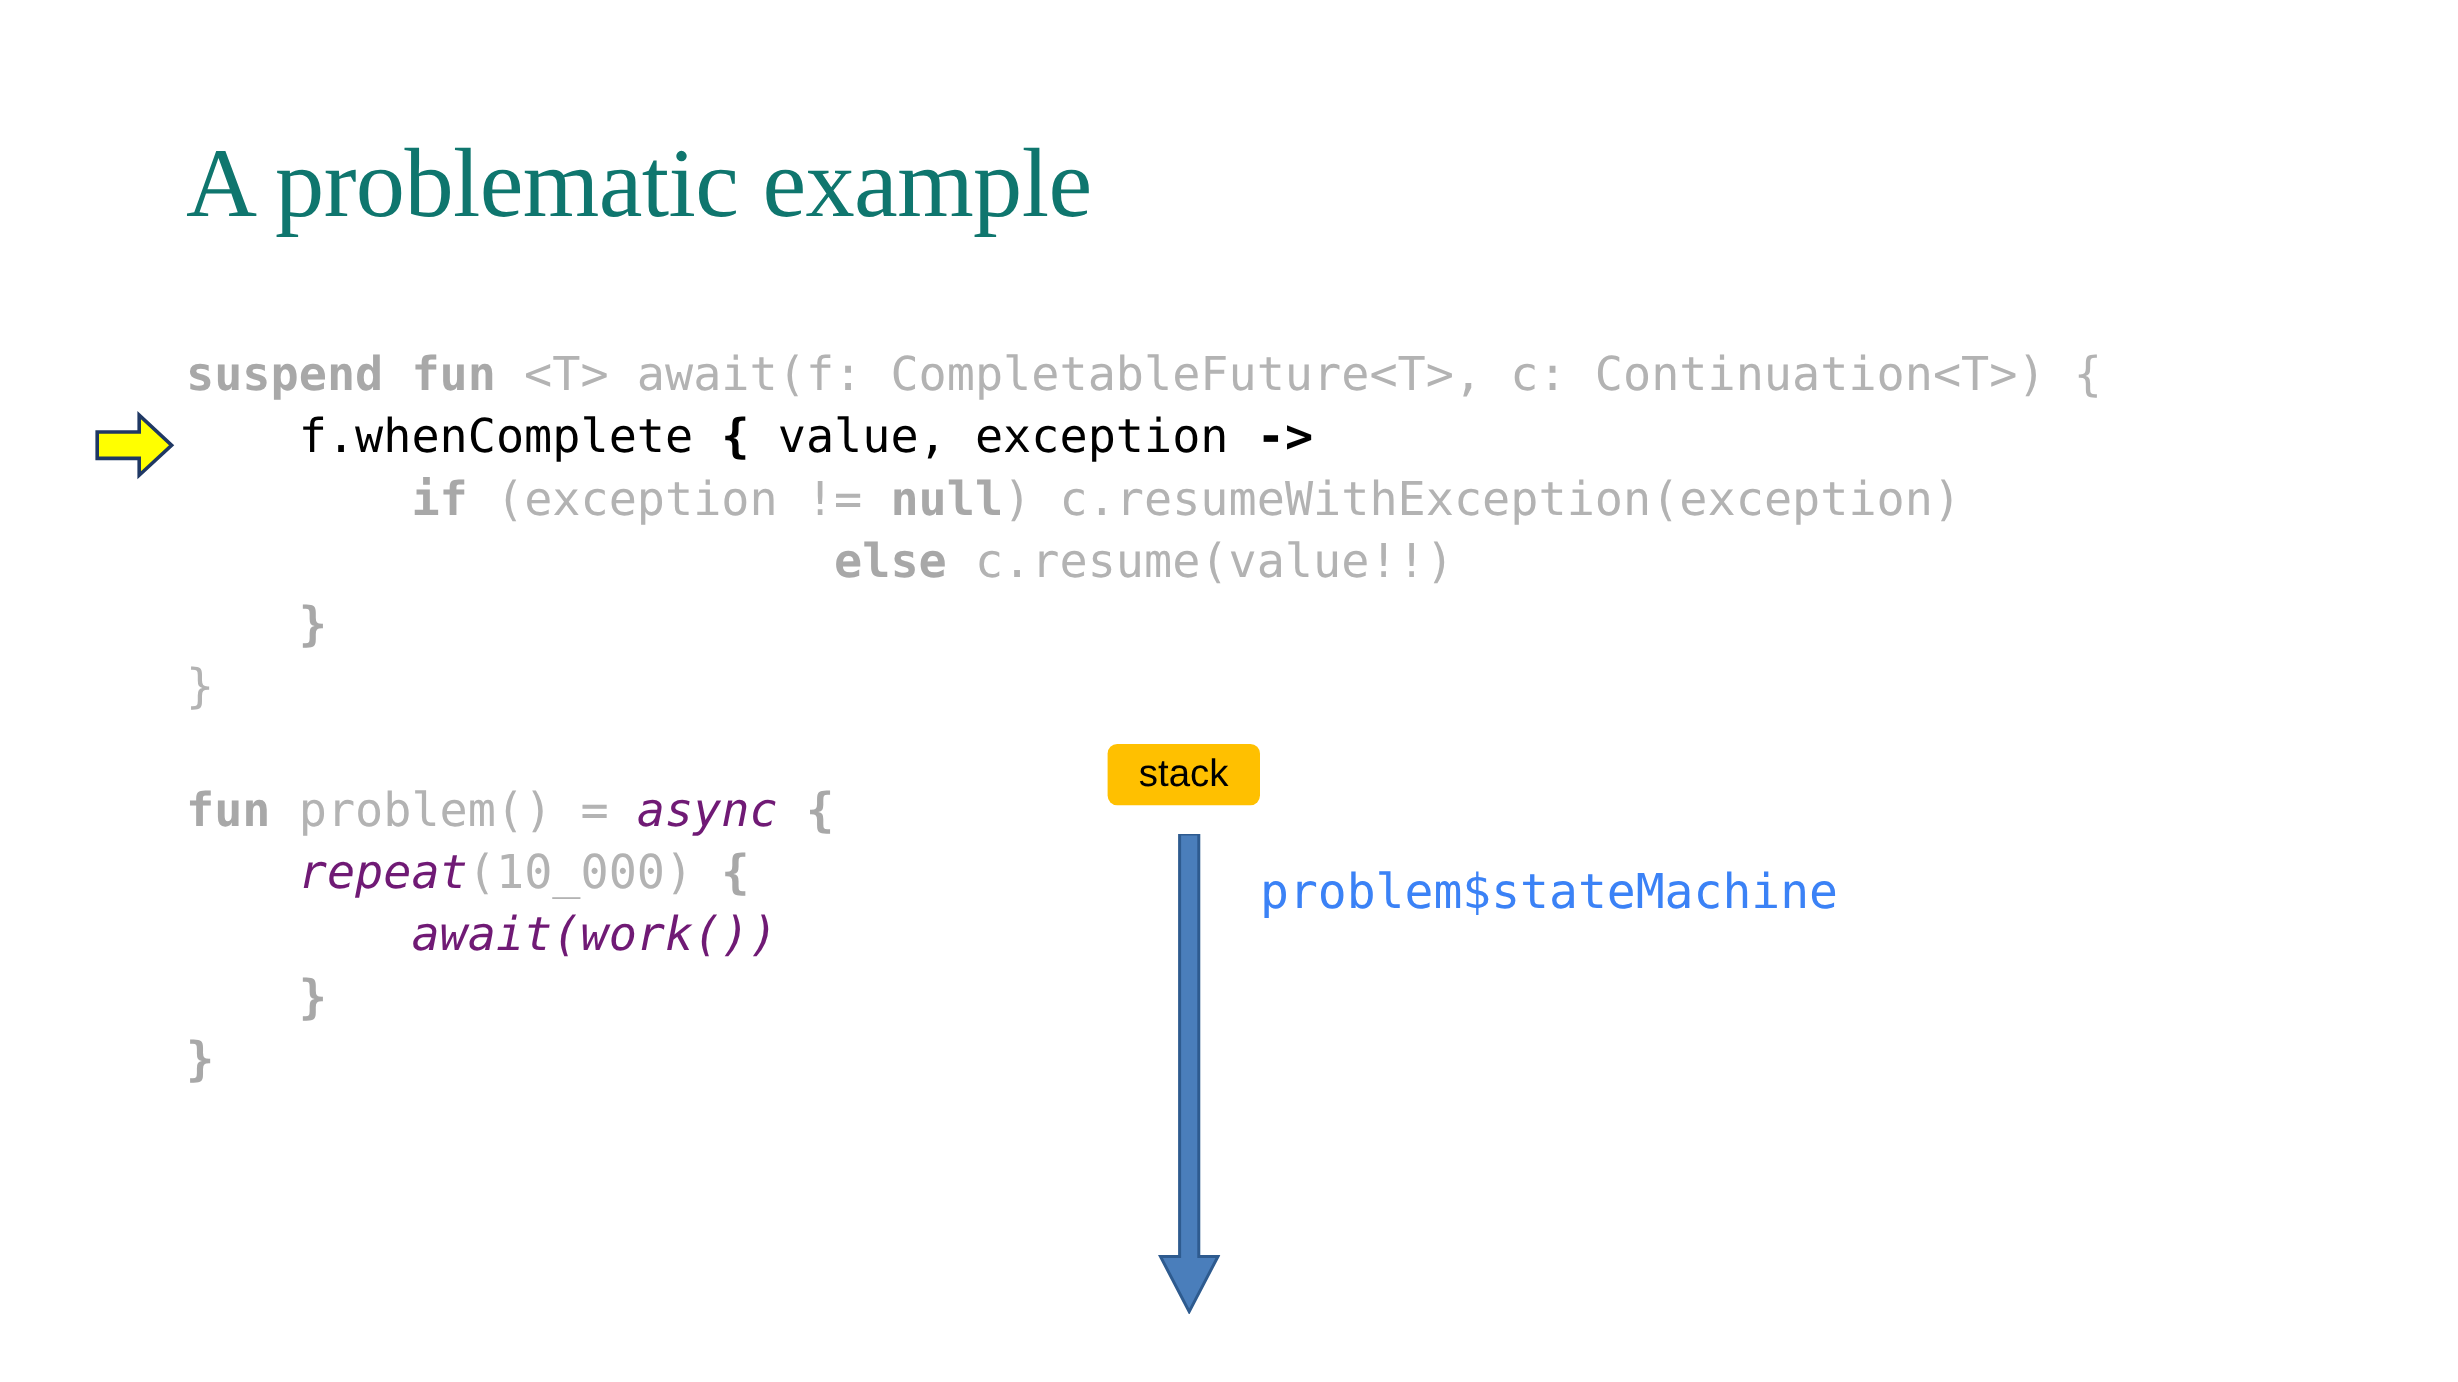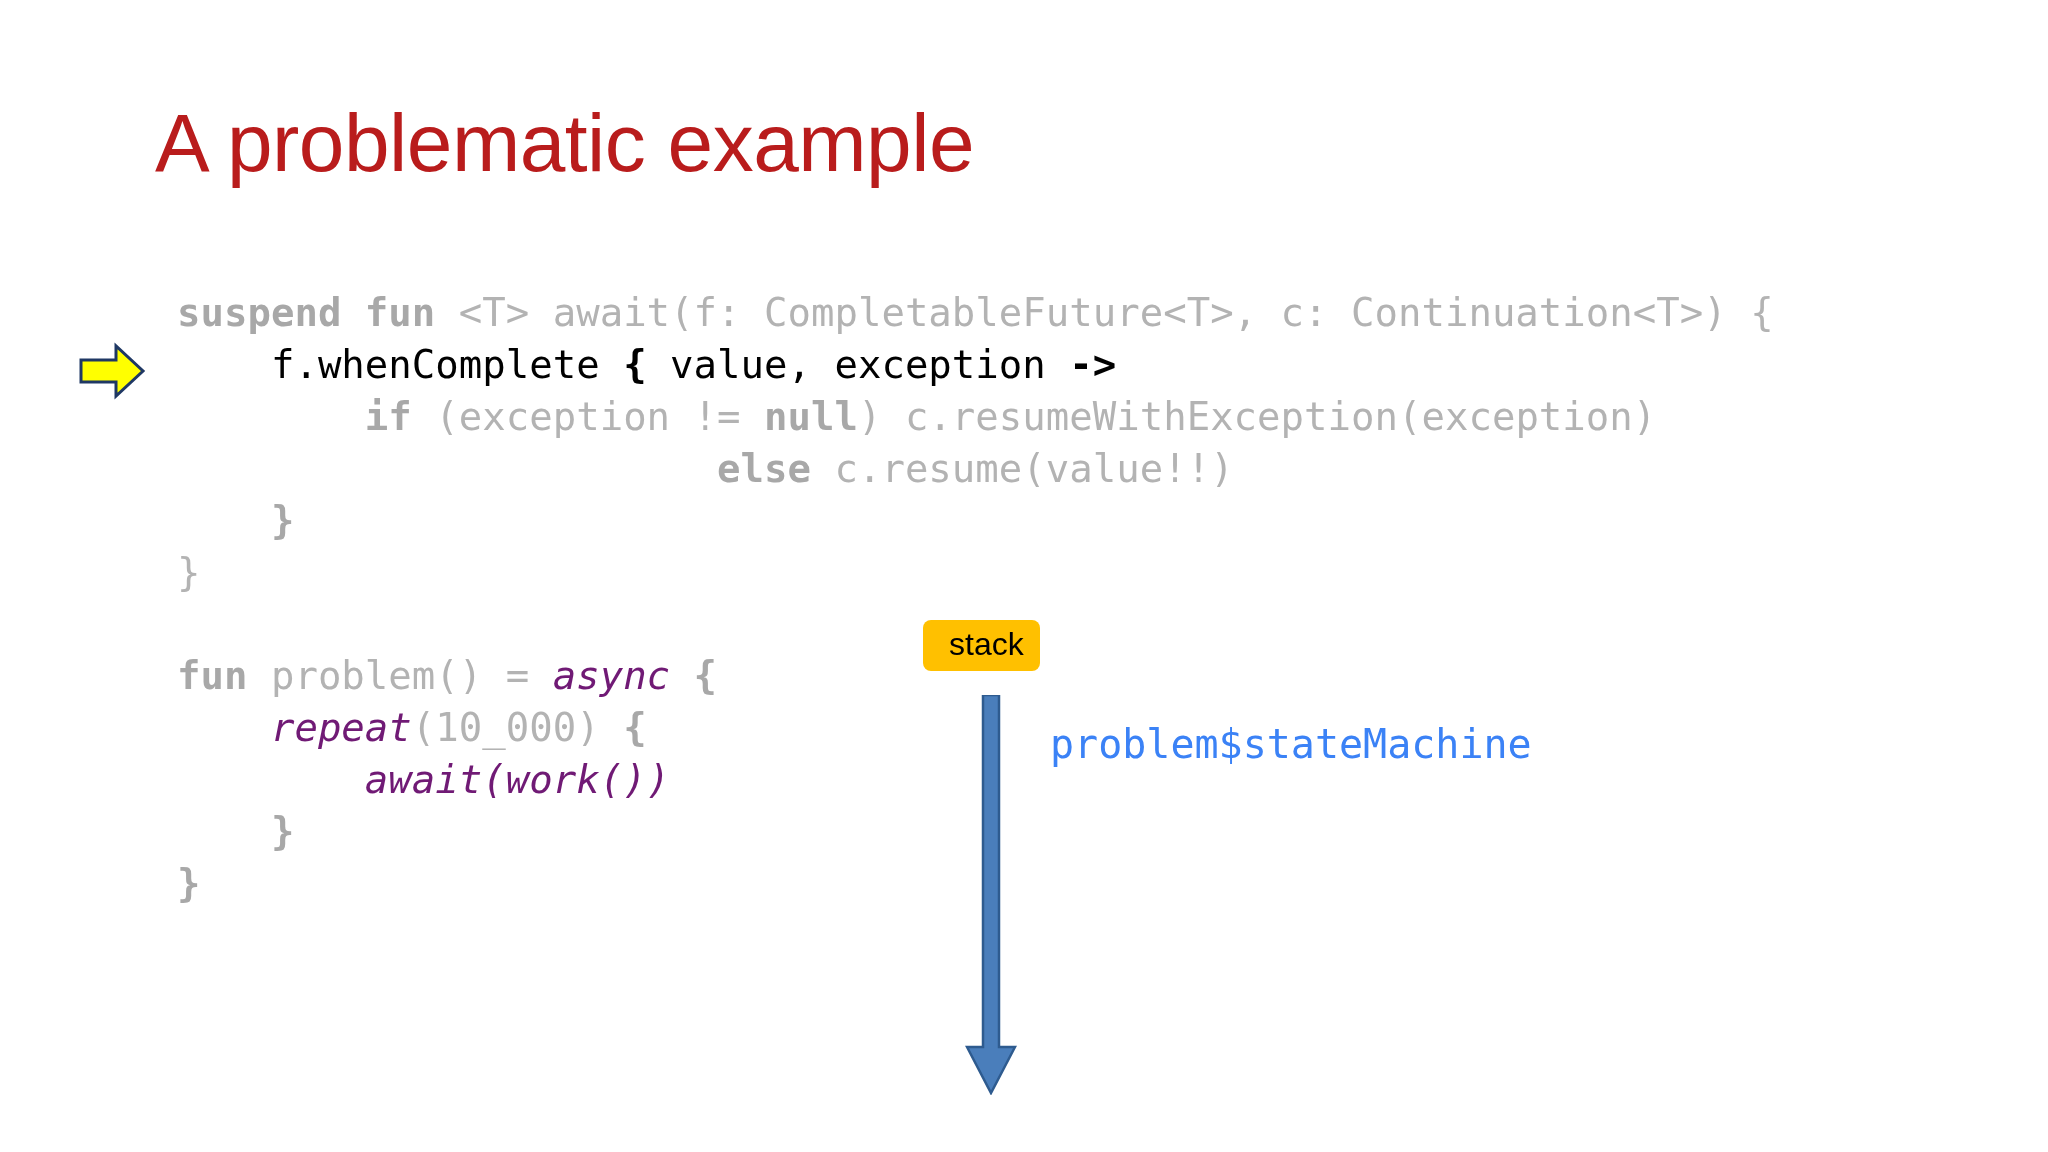--- a/index.html
+++ b/index.html
@@ -13,38 +13,37 @@
     height: 1152px;
     background: #ffffff;
     overflow: hidden;
     font-family: "Liberation Sans", sans-serif;
   }
 
   
   #slide-title {
     position: absolute;
     left: 155px;
-    top: 96px;
-    font-family: Liberation Sans, sans-serif;
+    top: 106px;
+    font-family: Liberation Serif, serif;
     font-size: 82px;
     font-weight: 400;
-    color: #b91c1c;
+    color: #0f766e;
     letter-spacing: -0.5px;
     white-space: nowrap;
   }
 
   
   .code-block {
     position: absolute;
     font-family: "DejaVu Sans Mono", "Liberation Mono", monospace;
     font-size: 39px;
     line-height: 52px;
     white-space: pre;
     color: #b3b3b3;
-    margin-left: 22px;
   }
   #code-block-1 { left: 155px; top: 287px; }
   #code-block-2 { left: 155px; top: 650px; }
 
   .code-line { white-space: pre; }
   .kw   { font-weight: bold; color: #a8a8a8; }
   .it   { font-style: italic; color: #701a75; }
 
   
   .code-line.current { color: #000000; }
@@ -62,21 +61,21 @@
   
   #stack-badge {
     position: absolute;
     left: 923px;
     top: 620px;
     background: #ffc000;
     color: #000000;
     font-family: "Liberation Sans", sans-serif;
     font-size: 32px;
     font-weight: 400;
-    padding: 8px 16px 11px 26px;
+    padding: 8px 26px 11px 26px;
     border-radius: 8px;
     line-height: 1;
     white-space: nowrap;
   }
 
   
   #stack-arrow {
     position: absolute;
     left: 965px;
     top: 695px;

